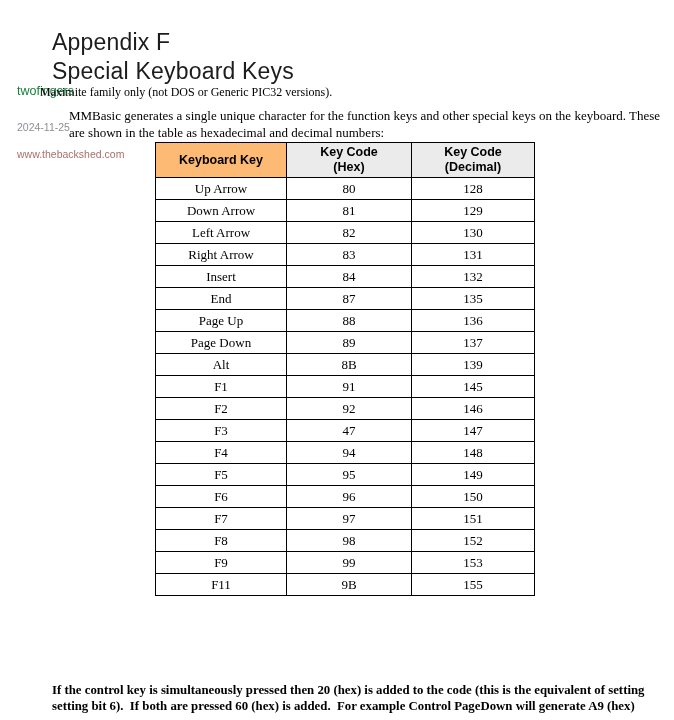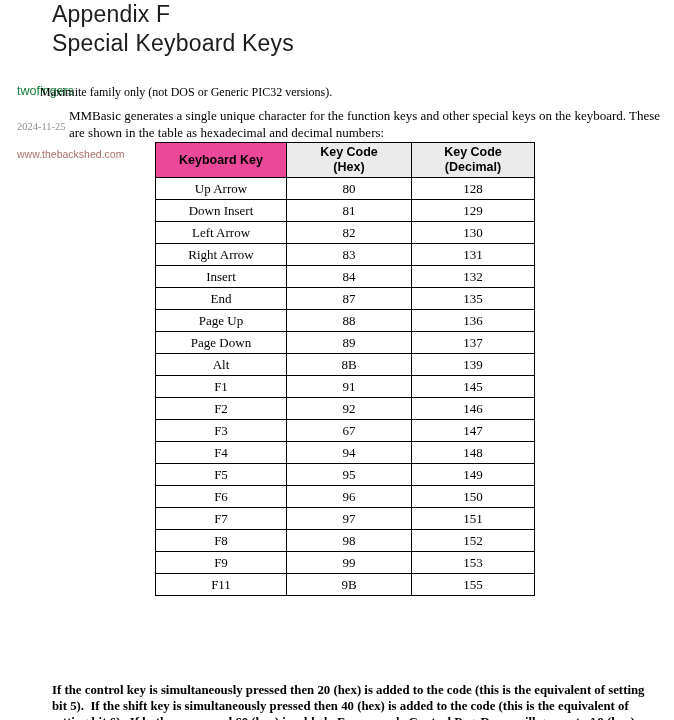--- a/index.html
+++ b/index.html
@@ -6,32 +6,32 @@
   body {
     width: 674px; height: 720px;
     background: #ffffff;
     position: relative;
     overflow: hidden;
     font-family: "Liberation Serif", serif;
     color: #000;
   }
   .page-title {
     position: absolute;
-    left: 52px; top: 0;
+    left: 52px; top: 28px;
     font-family: "Liberation Sans", sans-serif;
     font-size: 23px;
     font-weight: 400;
     line-height: 29px;
     color: #1c1c1c;
     letter-spacing: 0.2px;
   }
   .watermark { position: absolute; left: 17px; font-family: "Liberation Sans", sans-serif; }
   .wm1 { top: 84px;  font-size: 12.5px; }
   .wm2 { top: 108px; font-size: 10.5px; margin-top: 40px; }
-  .wm3 { top: 121px; font-size: 10.5px; font-family: Liberation Serif, serif; }
+  .wm3 { top: 121px; font-size: 10.5px; }
   .intro-line1 {
     position: absolute; left: 40px; top: 85px;
     font-size: 12px; white-space: pre;
   }
   .intro-para {
     position: absolute; left: 37px; top: 107px;
     width: 596px;
     font-size: 13px; line-height: 17px; margin-left: 32px;
   }
   table.keycodes {
@@ -75,35 +75,35 @@
 <div class="watermark wm1" style="color: #15803d;">twofingers</div>
 <div class="watermark wm2" style="color: rgb(170, 110, 107);">www.thebackshed.com</div>
 <div class="watermark wm3" style="color: rgb(142, 142, 150);">2024-11-25</div>
 
 <div class="intro-line1">Maximite family only (not DOS or Generic PIC32 versions).</div>
 <div class="intro-para">MMBasic generates a single unique character for the function keys and other special keys on the keyboard. These are shown in the table as hexadecimal and decimal numbers:</div>
 
 <table class="keycodes">
   <thead>
     <tr>
-      <th class="col-key" style="background: #ec4899;">Keyboard Key</th>
+      <th class="col-key" style="background: #fdba74;">Keyboard Key</th>
       <th class="col-hex" style="background: rgb(235, 235, 235);">Key Code
 (Hex)</th>
       <th class="col-dec" style="background: rgb(235, 235, 235);">Key Code
 (Decimal)</th>
     </tr>
   </thead>
   <tbody>
       <tr>
         <td>Up Arrow</td>
         <td>80</td>
         <td>128</td>
       </tr>
       <tr>
-        <td>Down Insert</td>
+        <td>Down Arrow</td>
         <td>81</td>
         <td>129</td>
       </tr>
       <tr>
         <td>Left Arrow</td>
         <td>82</td>
         <td>130</td>
       </tr>
       <tr>
         <td>Right Arrow</td>
@@ -140,21 +140,21 @@
         <td>91</td>
         <td>145</td>
       </tr>
       <tr>
         <td>F2</td>
         <td>92</td>
         <td>146</td>
       </tr>
       <tr>
         <td>F3</td>
-        <td>67</td>
+        <td>47</td>
         <td>147</td>
       </tr>
       <tr>
         <td>F4</td>
         <td>94</td>
         <td>148</td>
       </tr>
       <tr>
         <td>F5</td>
         <td>95</td>
@@ -183,15 +183,14 @@
       <tr>
         <td>F11</td>
         <td>9B</td>
         <td>155</td>
       </tr>
     </tbody>
 </table>
 
 <div class="footer-para">
   <div class="footer-line">If the control key is simultaneously pressed then 20 (hex) is added to the code (this is the equivalent of setting</div>
-  <div class="footer-line">bit 5).  If the shift key is simultaneously pressed then 40 (hex) is added to the code (this is the equivalent of</div>
   <div class="footer-line">setting bit 6).  If both are pressed 60 (hex) is added.  For example Control PageDown will generate A9 (hex)</div>
 </div>
 
 </body></html>

